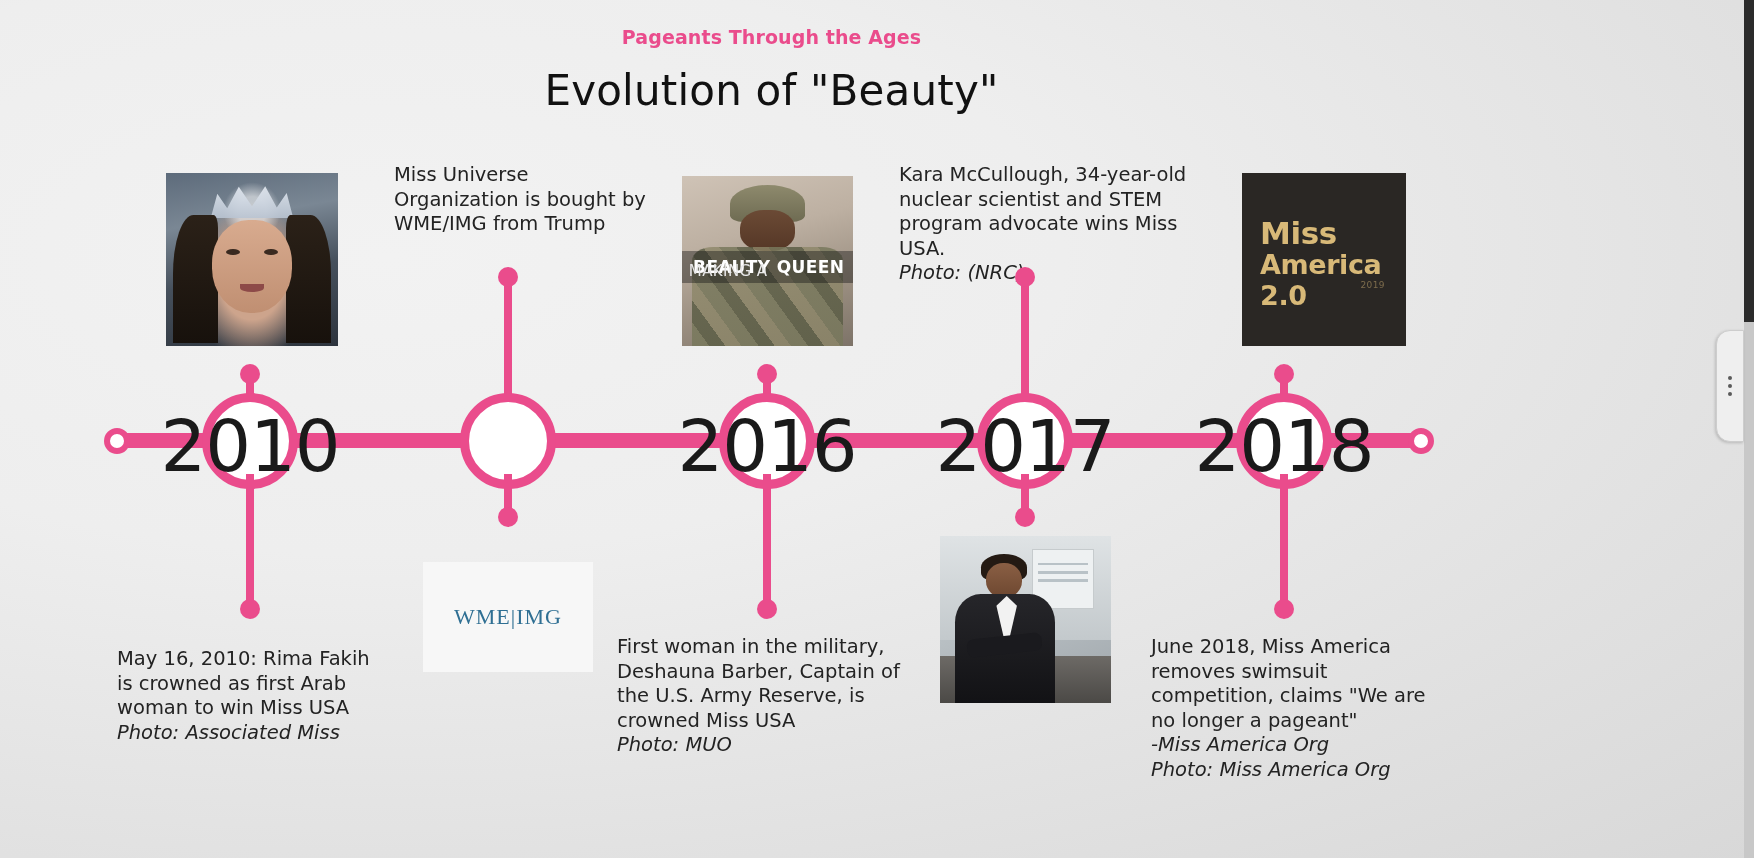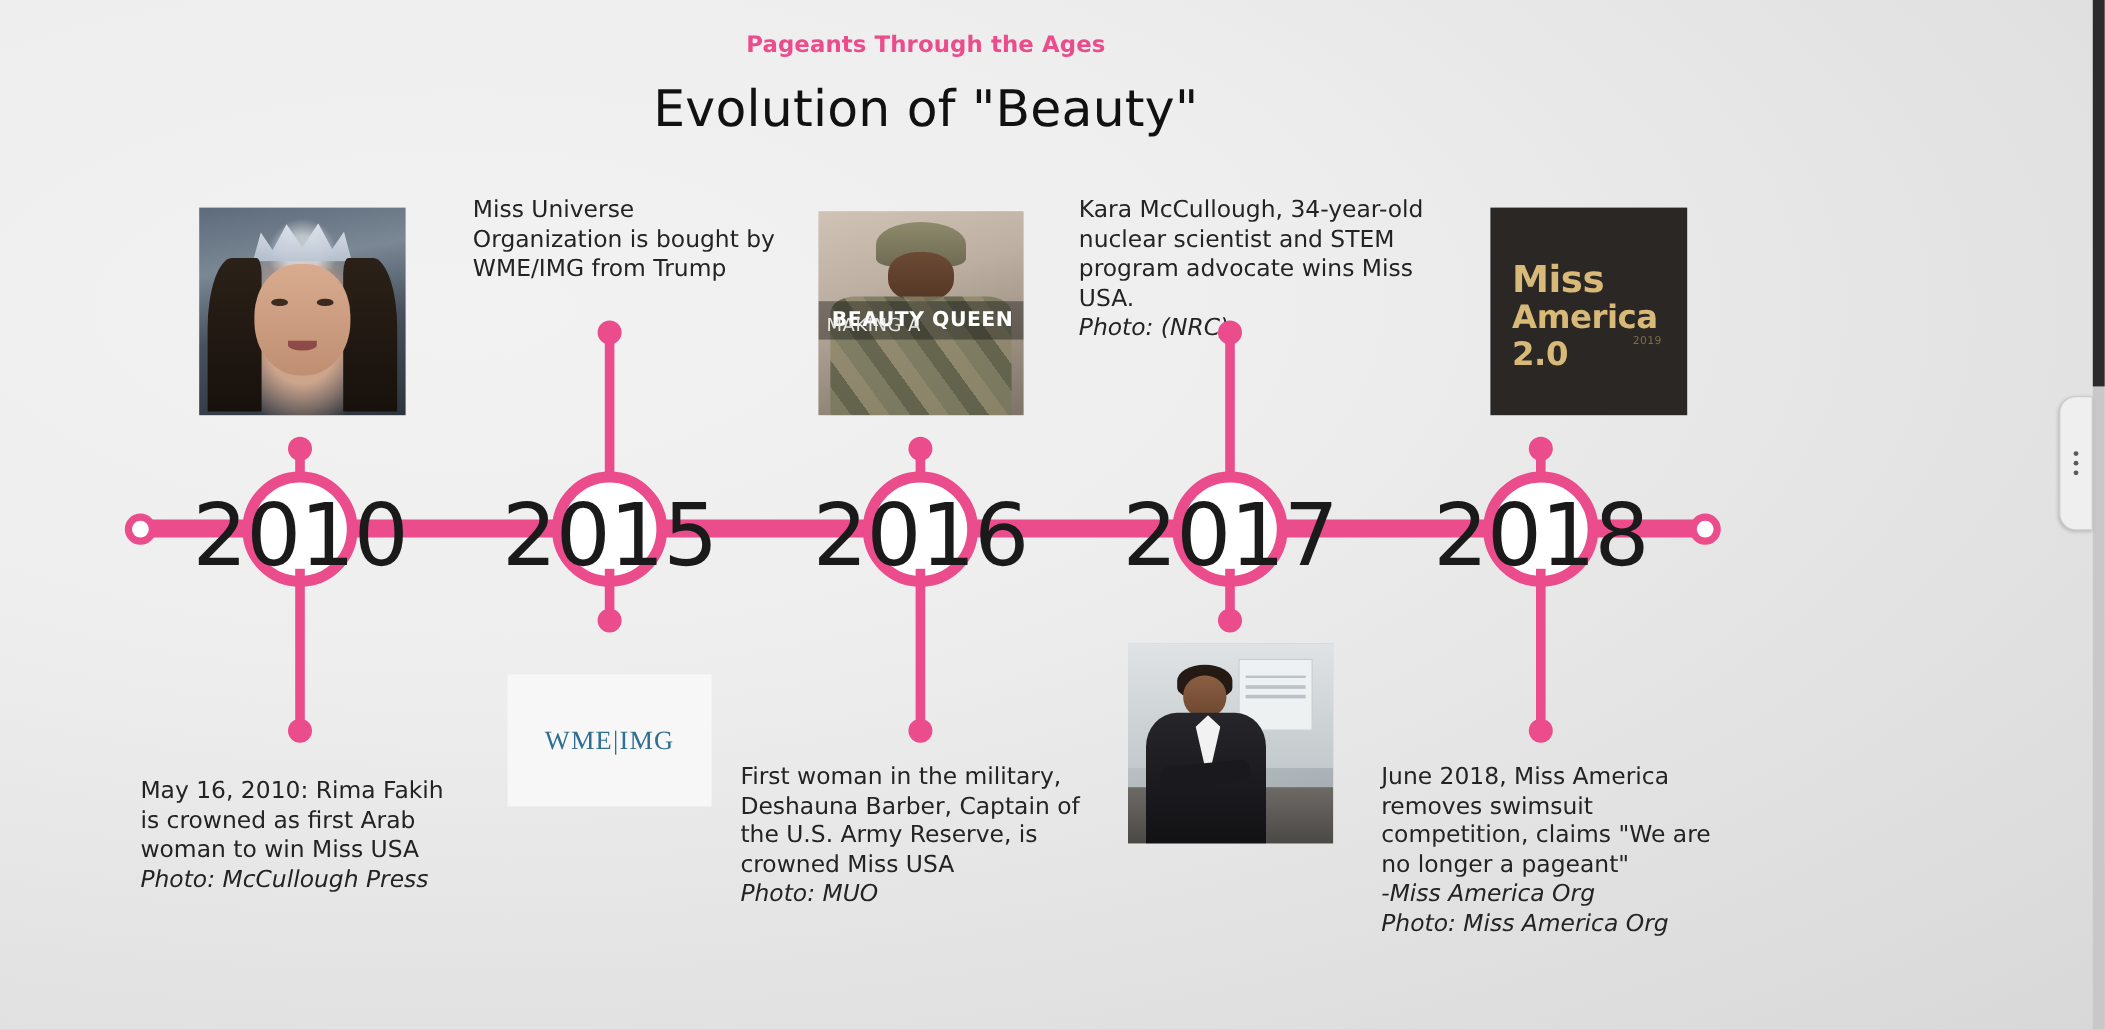--- a/index.html
+++ b/index.html
@@ -336,21 +336,20 @@
   <div class="endcap left"></div>
   <div class="endcap right"></div>
 
   <div class="node" style="left:202px;"></div>
   <div class="node" style="left:460px;"></div>
   <div class="node" style="left:719px;"></div>
   <div class="node" style="left:977px;"></div>
   <div class="node" style="left:1236px;"></div>
 
   <div class="yearlabel" style="left:150px;">2010</div>
-  <div class="yearlabel" style="left:408px;">2015</div>
   <div class="yearlabel" style="left:667px;">2016</div>
   <div class="yearlabel" style="left:925px;">2017</div>
   <div class="yearlabel" style="left:1184px;">2018</div>
 
   <div class="stem" style="left:246px; top:474px; height:134px;"></div>
   <div class="stemdot" style="left:240px; top:599px;"></div>
 
   <div class="stem" style="left:504px; top:474px; height:42px;"></div>
   <div class="stemdot" style="left:498px; top:507px;"></div>
 
@@ -377,21 +376,21 @@
     <div class="desk"></div>
     <div class="dbhair"></div>
     <div class="dbhead"></div>
     <div class="dbsuit"></div>
     <div class="dbshirt"></div>
     <div class="dbarm"></div>
   </div>
 
   <div class="txt" style="left:117px; top:647px; width:268px;">
     <span>May 16, 2010: Rima Fakih is crowned as first Arab woman to win Miss USA</span>
-    <span class="credit">Photo: McCullough Press</span>
+    <span class="credit">Photo: Associated Miss</span>
   </div>
 
   <div class="txt" style="left:617px; top:635px; width:300px;">
     <span>First woman in the military, Deshauna Barber, Captain of the U.S. Army Reserve, is crowned Miss USA</span>
     <span class="credit">Photo: MUO</span>
   </div>
 
   <div class="txt" style="left:1151px; top:635px; width:300px;">
     <span>June 2018, Miss America removes swimsuit competition, claims "We are no longer a pageant"</span>
     <span class="quote">-Miss America Org</span>

